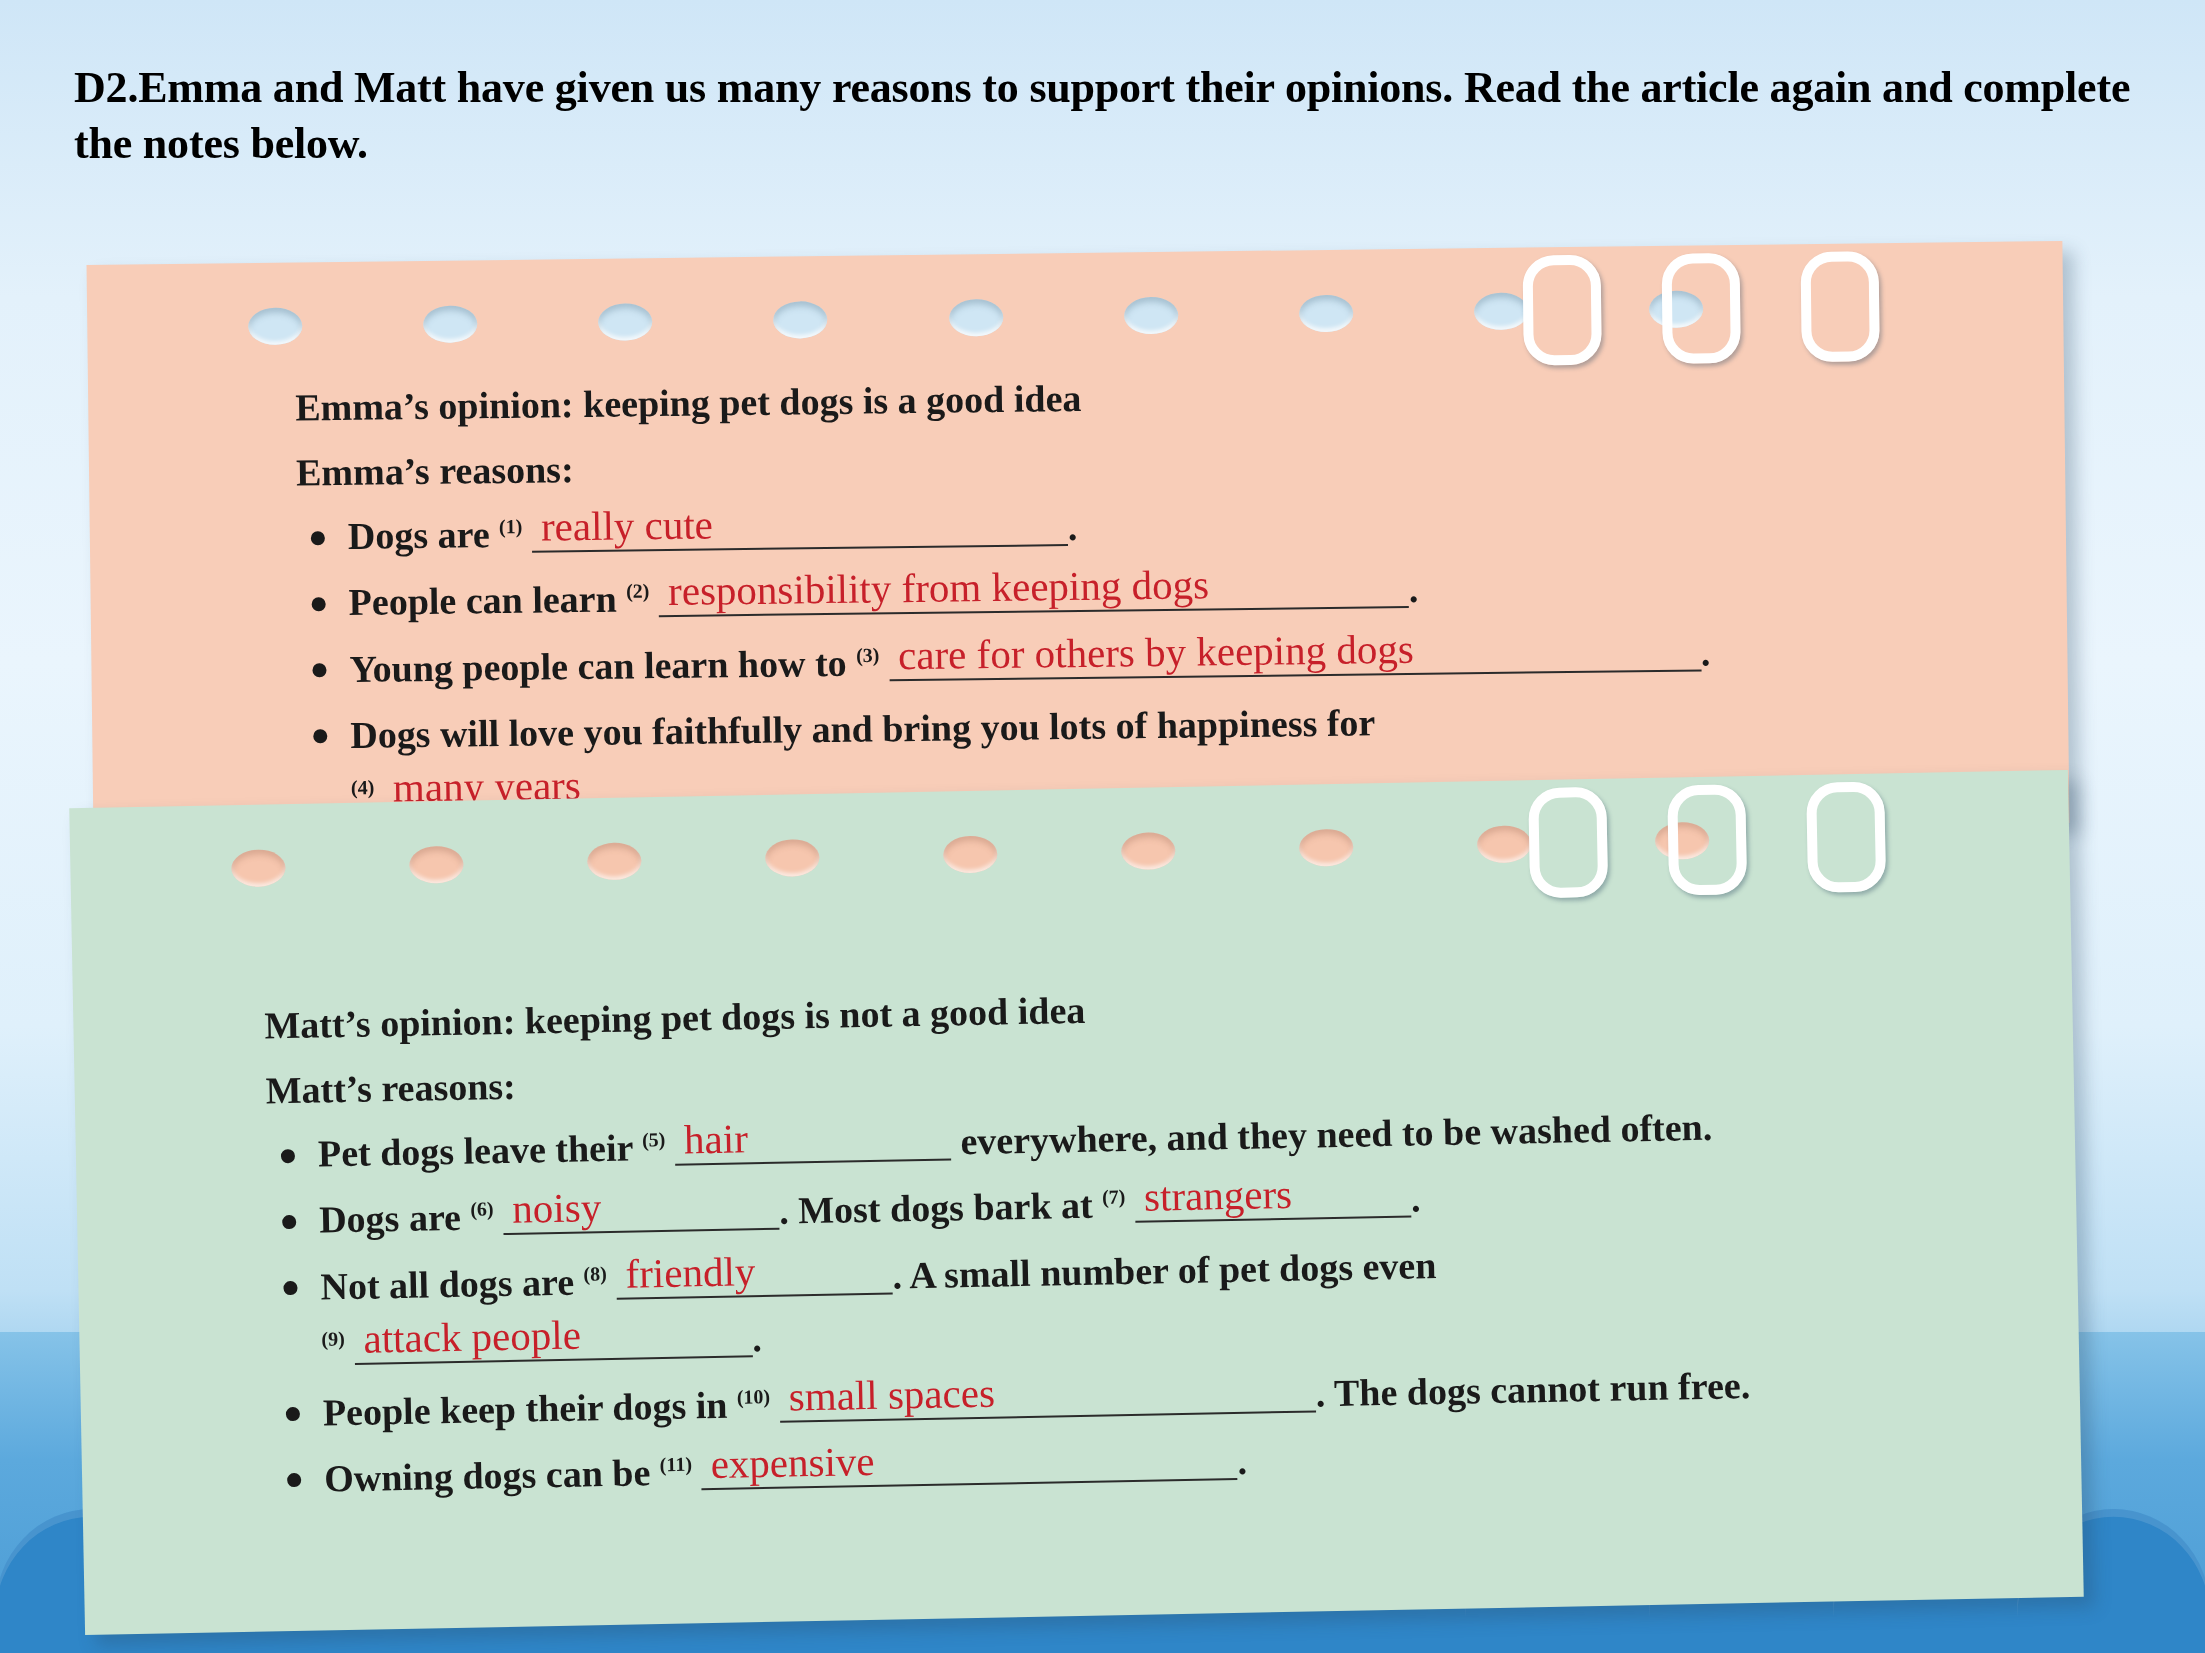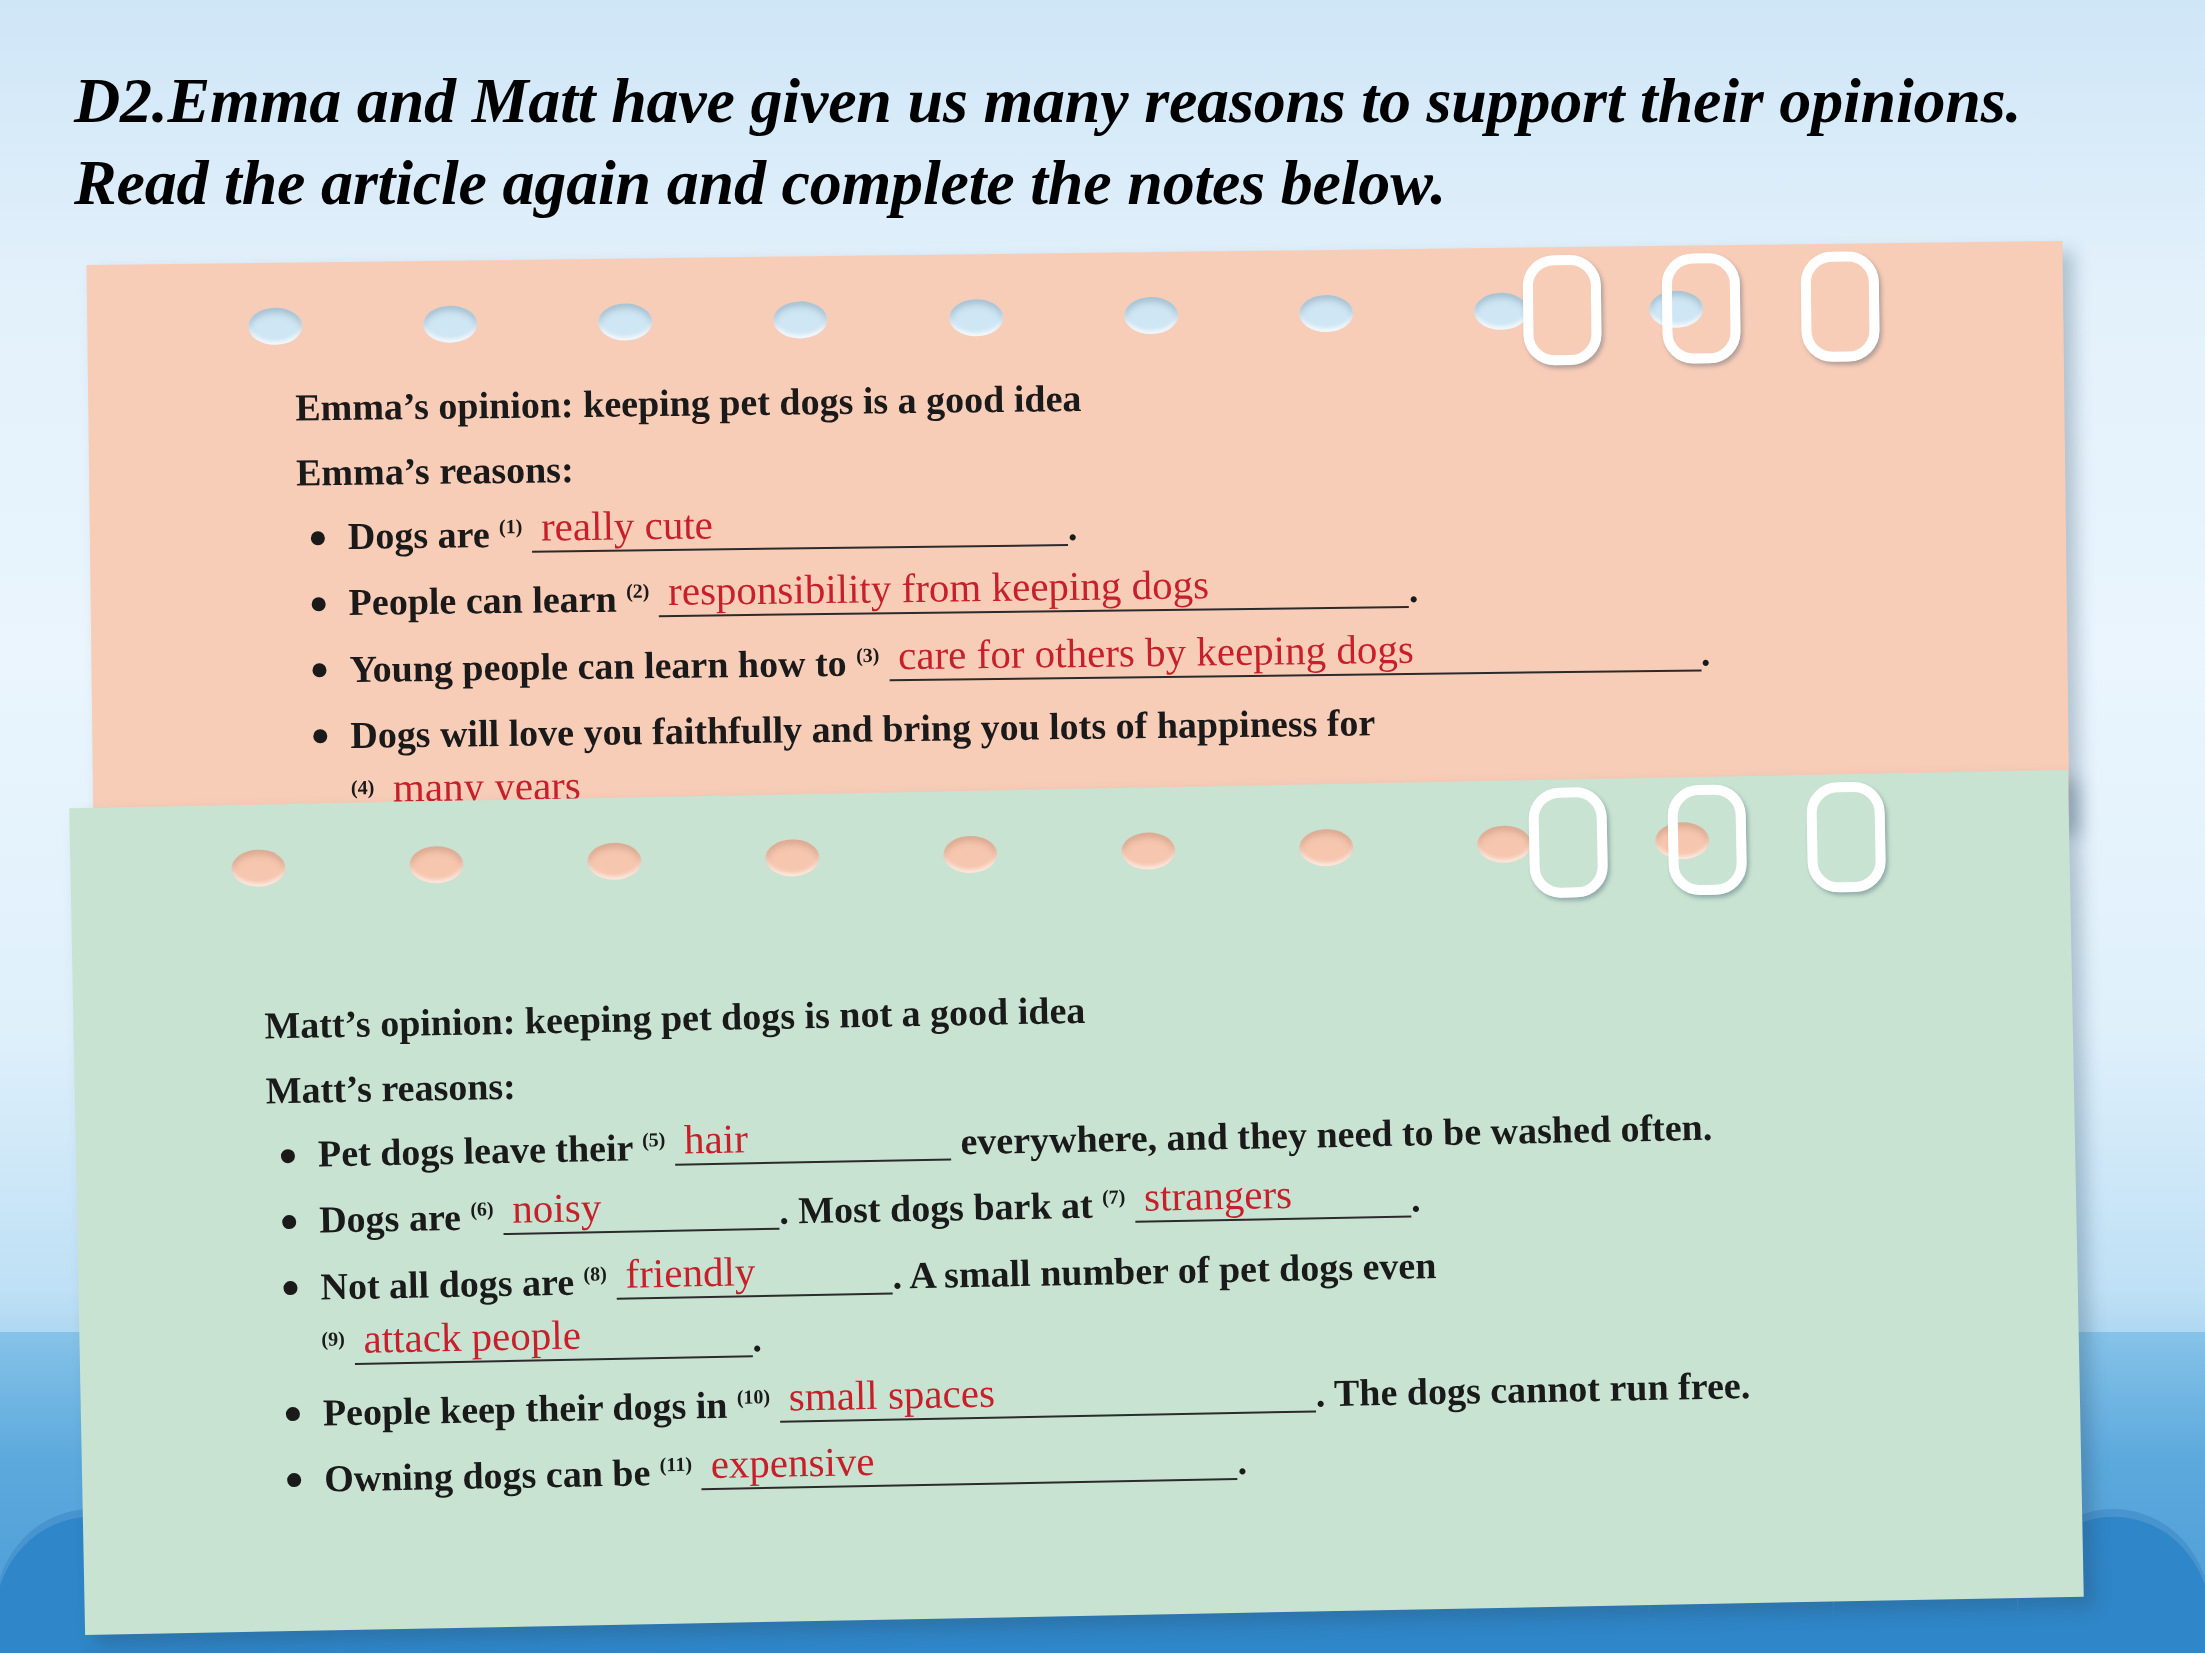--- a/index.html
+++ b/index.html
@@ -45,25 +45,24 @@
   }
 
   
   .heading {
     position: absolute;
     left: 74px;
     top: 60px;
     width: 2067px;
     font-family: "Liberation Serif", serif;
     font-weight: bold;
-    font-size: 64px;
+    font-size: 44px;
     line-height: 1.28;
     color: #000;
     letter-spacing: -0.2px;
-    font-style: italic;
   }
 
   
   .card {
     position: absolute;
     box-shadow: 10.7px 10.7px 17px rgba(40,70,95,0.28);
   }
   .card-inner {
     position: absolute;
     inset: 0;

